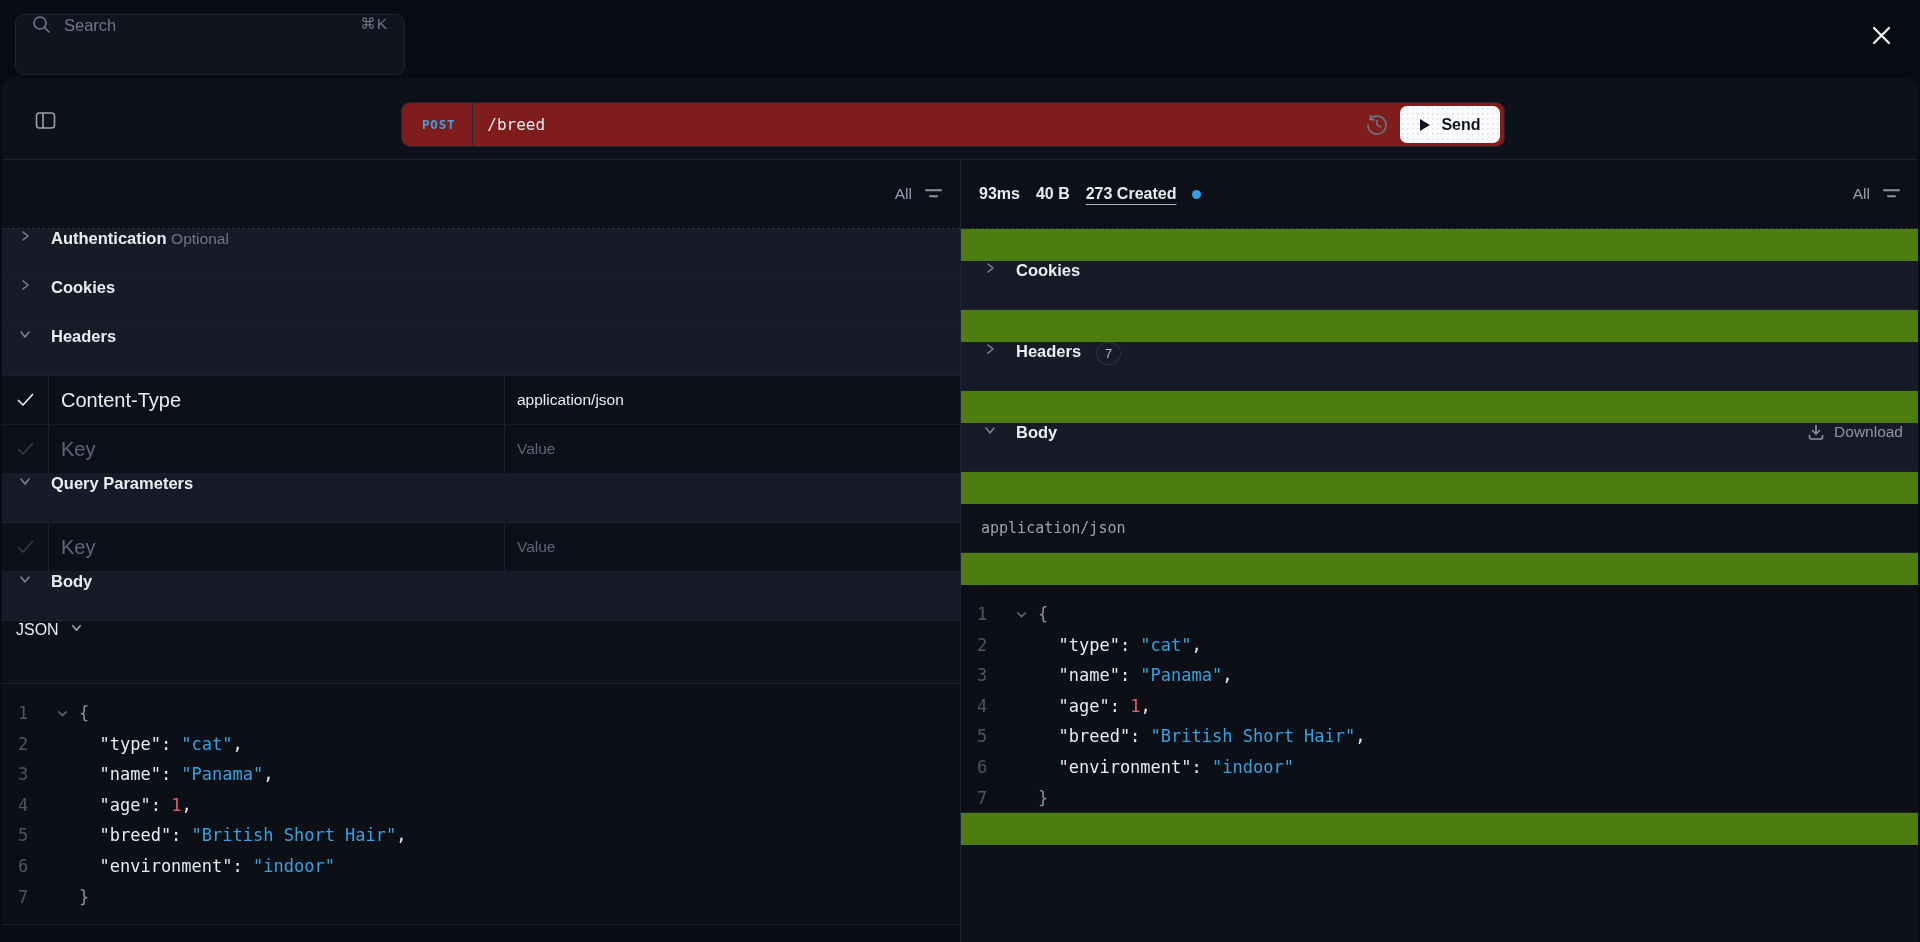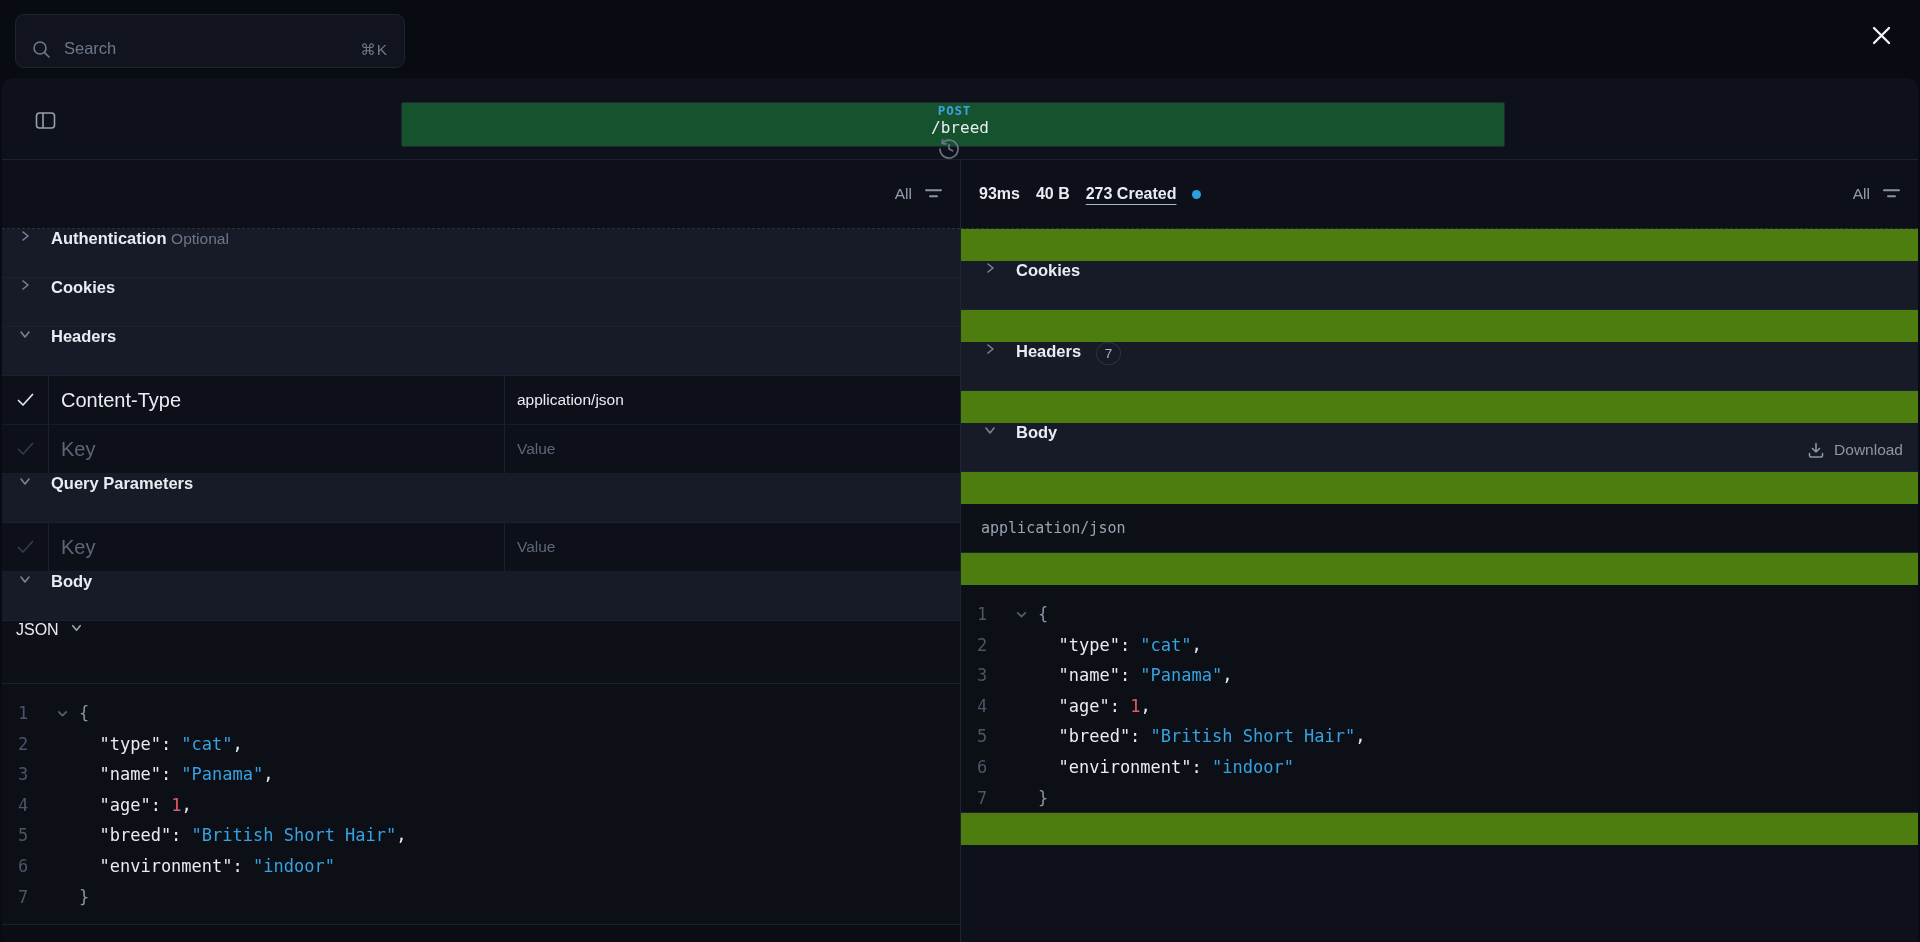--- a/index.html
+++ b/index.html
@@ -6,39 +6,39 @@
   body{
     width:1920px;height:942px;position:relative;overflow:hidden;
     background:#090b12;color:#e9ecf2;
     font-family:"Liberation Sans",sans-serif;
     -webkit-font-smoothing:antialiased;
   }
   svg{display:block}
   
   .topbar{position:absolute;top:0;left:0;right:0;height:78px;background:#090b12;}
   .search{
-    position:absolute;left:15px;top:14px;width:390px;height:54px;box-sizing:border-box;
+    position:absolute;left:15px;top:14px;width:390px;height:61px;box-sizing:border-box;
     background:#11141e;border:1px solid #1e2431;border-radius:9px;
-    display:flex;align-items:flex-end;gap:11px;padding:8px 16px;
+    display:flex;align-items:flex-start;gap:11px;padding:0 16px;
   }
   .search input{
     flex:1;background:transparent;border:none;outline:none;
     color:#e9ecf2;font-size:16.5px;font-family:inherit;
   }
   .search input::placeholder{color:#6f7888;}
   .kbd{color:#6f7888;font-size:15.5px;letter-spacing:1px;}
   .close-btn{position:absolute;right:24px;top:20px;width:30px;height:30px;display:flex;align-items:center;justify-content:center;cursor:pointer;}
   
   .card{position:absolute;top:78px;left:2px;right:2px;bottom:0;background:#0e1119;border-radius:12px 12px 0 0;overflow:hidden;}
   .toolbar{position:absolute;top:0;left:0;right:0;height:82px;border-bottom:1px solid #1c2232;box-sizing:border-box;}
   .sidebar-toggle{position:absolute;left:29px;top:28px;width:28px;height:28px;display:flex;align-items:center;justify-content:center;cursor:pointer;}
   .addrbar{
     position:absolute;left:399px;top:24px;width:1104px;height:45px;box-sizing:border-box;
-    background:#14532d;border:1px solid #212734;border-radius:2px;
-    display:flex;align-items:center;flex-direction:column;
+    background:#7f1d1d;border:1px solid #212734;border-radius:9px;
+    display:flex;align-items:center;
   }
   .method{font-family:"DejaVu Sans Mono",monospace;font-size:12.5px;font-weight:bold;color:#3ea2de;letter-spacing:.8px;padding:0 17px 0 20px;}
   .addr-sep{width:1px;align-self:stretch;background:#222837;}
   .url{font-family:"DejaVu Sans Mono",monospace;font-size:16px;color:#e9ecf2;padding-left:14px;flex:1;}
   .history-btn{width:28px;height:28px;margin-right:9px;display:flex;align-items:center;justify-content:center;cursor:pointer;}
   .send-btn{
     height:37px;min-width:100px;margin-right:4px;border-radius:7px;border:none;cursor:pointer;
     background-color:#fafbfc;
     background-image:radial-gradient(rgba(20,25,40,.10) 1px, transparent 1px);
     background-size:5px 5px;
@@ -63,21 +63,21 @@
     display:flex;align-items:flex-start;padding-left:16px;gap:19px;cursor:pointer;
   }
   .panel-right .sec{padding-left:22px;}
   .sec-label{font-size:16.5px;font-weight:600;color:#e9ecf2;}
   .muted{color:#6d7687;font-weight:400;font-size:15.5px;}
   .badge{
     min-width:21px;height:21px;padding:0 1px;border:1px solid #2b3242;border-radius:50%;
     display:flex;align-items:center;justify-content:center;
     font-size:13.5px;color:#b2bac8;font-weight:400;margin-left:-4px;
   }
-  .download-btn{margin-left:auto;padding-right:15px;display:flex;align-items:center;gap:9px;color:#8d95a5;font-size:15.5px;font-weight:400;cursor:pointer;margin-top:18px;}
+  .download-btn{margin-left:auto;padding-right:15px;display:flex;align-items:center;gap:9px;color:#8d95a5;font-size:15.5px;font-weight:400;cursor:pointer;}
   .trow{height:49px;flex:none;box-sizing:border-box;background:#0d1018;border-bottom:1px solid #161c29;display:flex;}
   .tcheck{width:46px;flex:none;border-right:1px solid #1a2030;display:flex;align-items:center;justify-content:center;cursor:pointer;}
   .tkey{width:456px;flex:none;box-sizing:border-box;border-right:1px solid #1a2030;display:flex;align-items:center;padding-left:12px;font-size:20px;}
   .tval{flex:1;display:flex;align-items:center;padding-left:12px;font-size:15.5px;}
   .ph{color:#5d6678;}
   .json-row{
     height:63px;flex:none;box-sizing:border-box;background:#0d1017;border-bottom:1px solid #1b2130;
     display:flex;padding-left:14px;gap:11px;
     font-size:16px;font-weight:500;color:#e9ecf2;cursor:pointer;
   }

